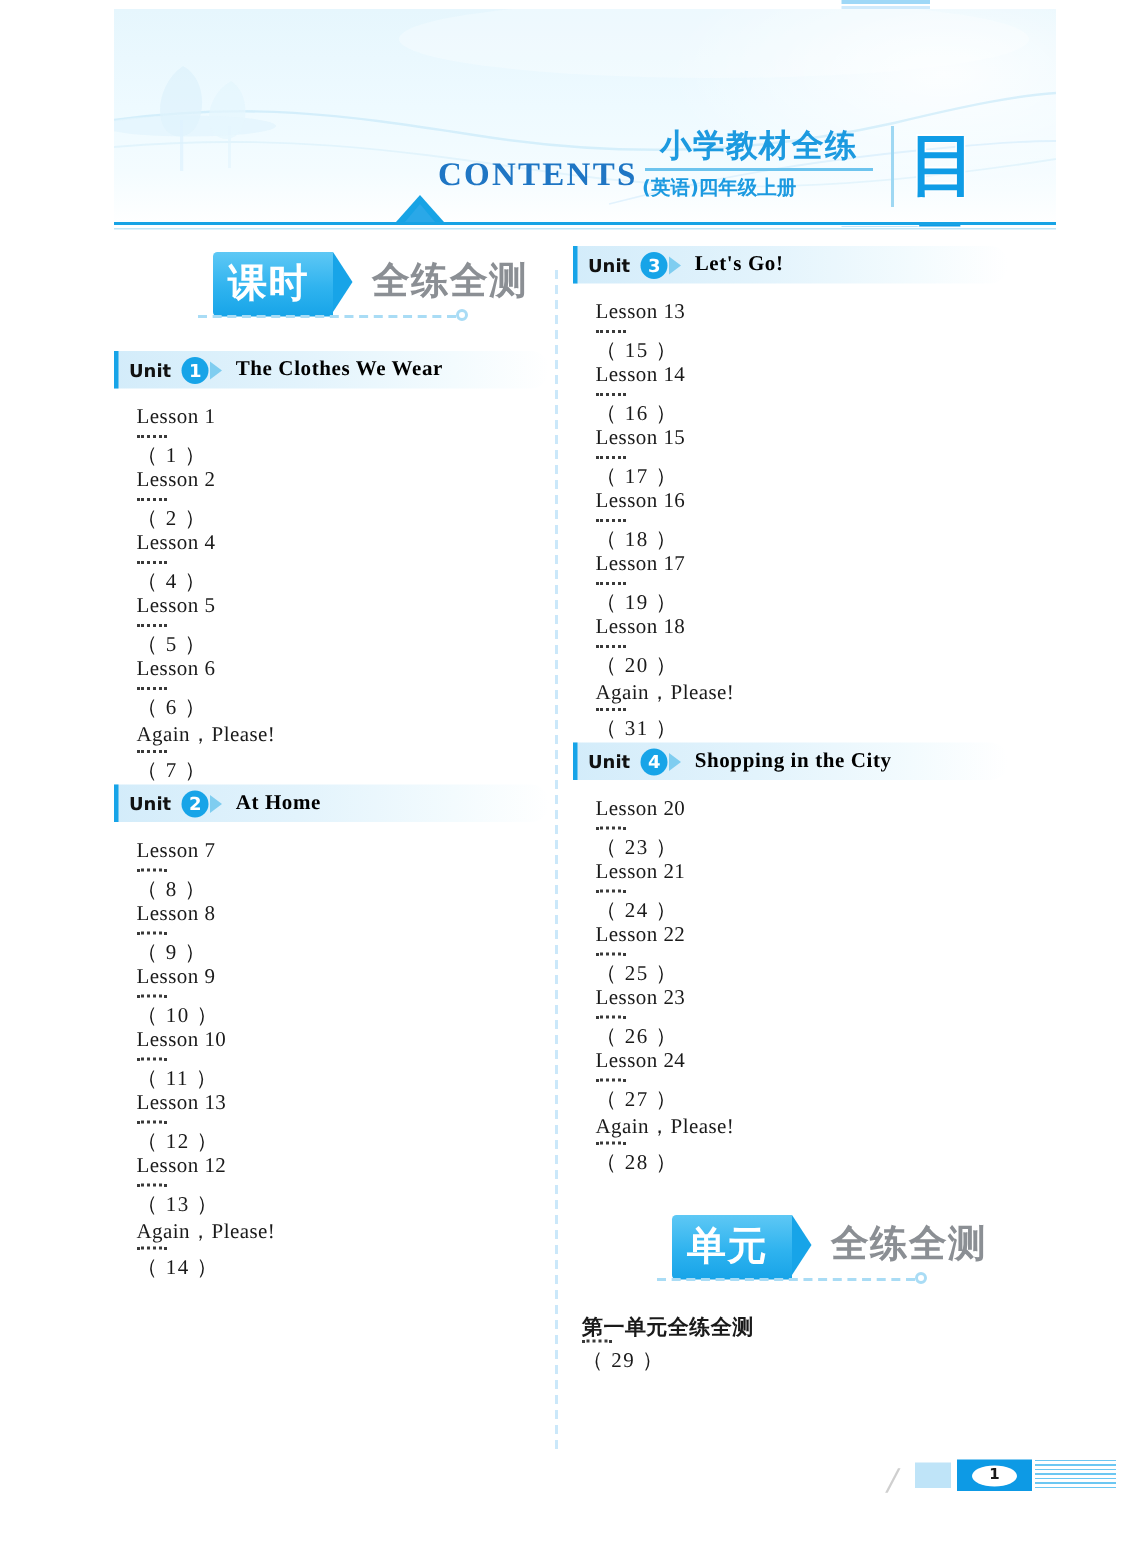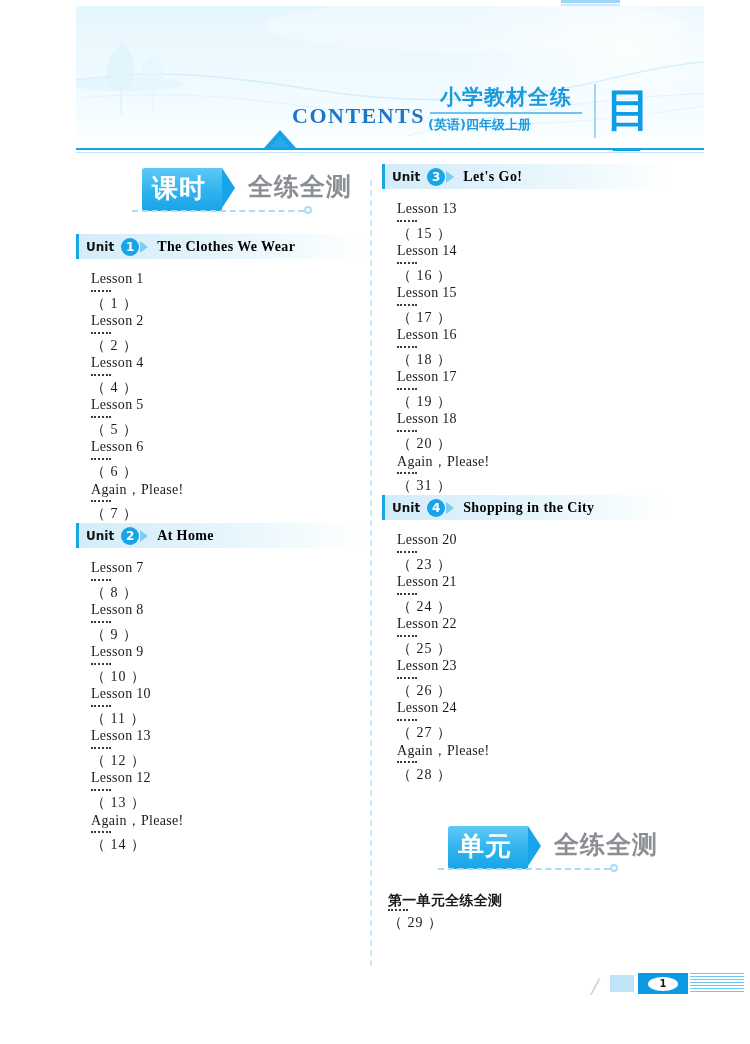--- a/index.html
+++ b/index.html
@@ -427,21 +427,21 @@
       <span class="label">Lesson 24</span>
       <span class="lead"></span>
       <span class="pg">（ 27 ）</span>
     </div>
     <div class="entry">
       <span class="label">Again，Please!</span>
       <span class="lead"></span>
       <span class="pg">（ 28 ）</span>
     </div>
 
-    <div class="sec-badge" style="margin-top:38px;">
+    <div class="sec-badge" style="margin-top:22px;">
       <div class="tagwrap">
         <div class="sec-tag">单元</div>
         <div class="sec-sub">全练全测</div>
       </div>
       <div class="sec-dots"></div>
       <div class="sec-dot-end"></div>
     </div>
 
     <div class="entry tight" style="padding-left:0;">
       <span class="label cn">第一单元全练全测</span>

